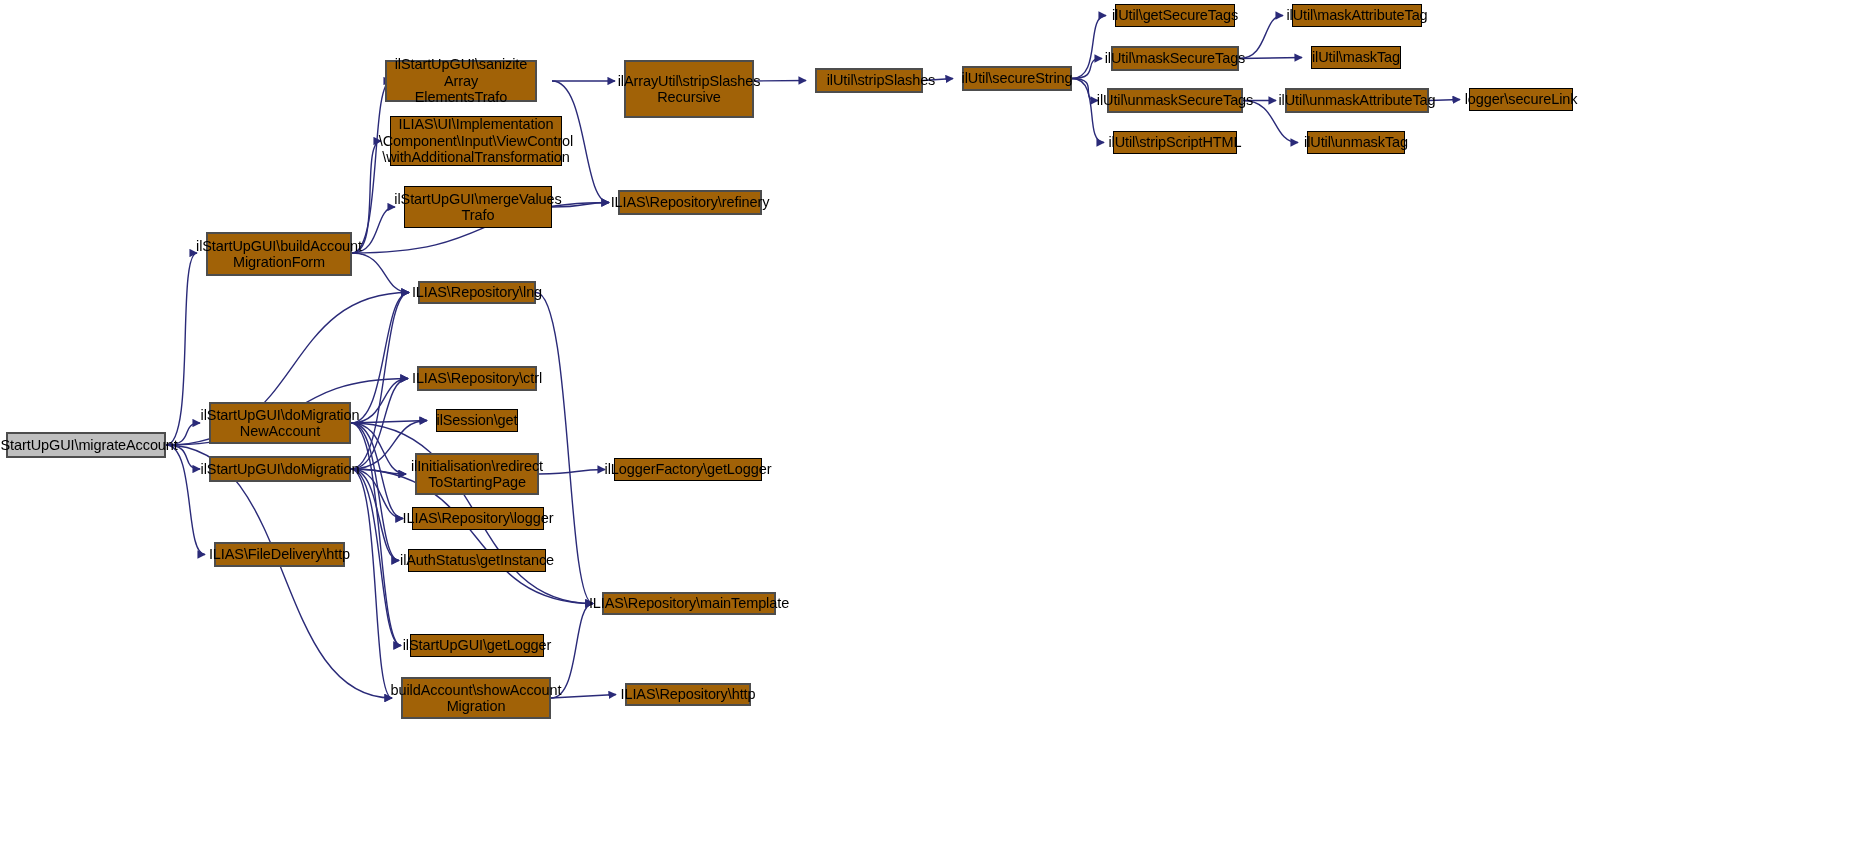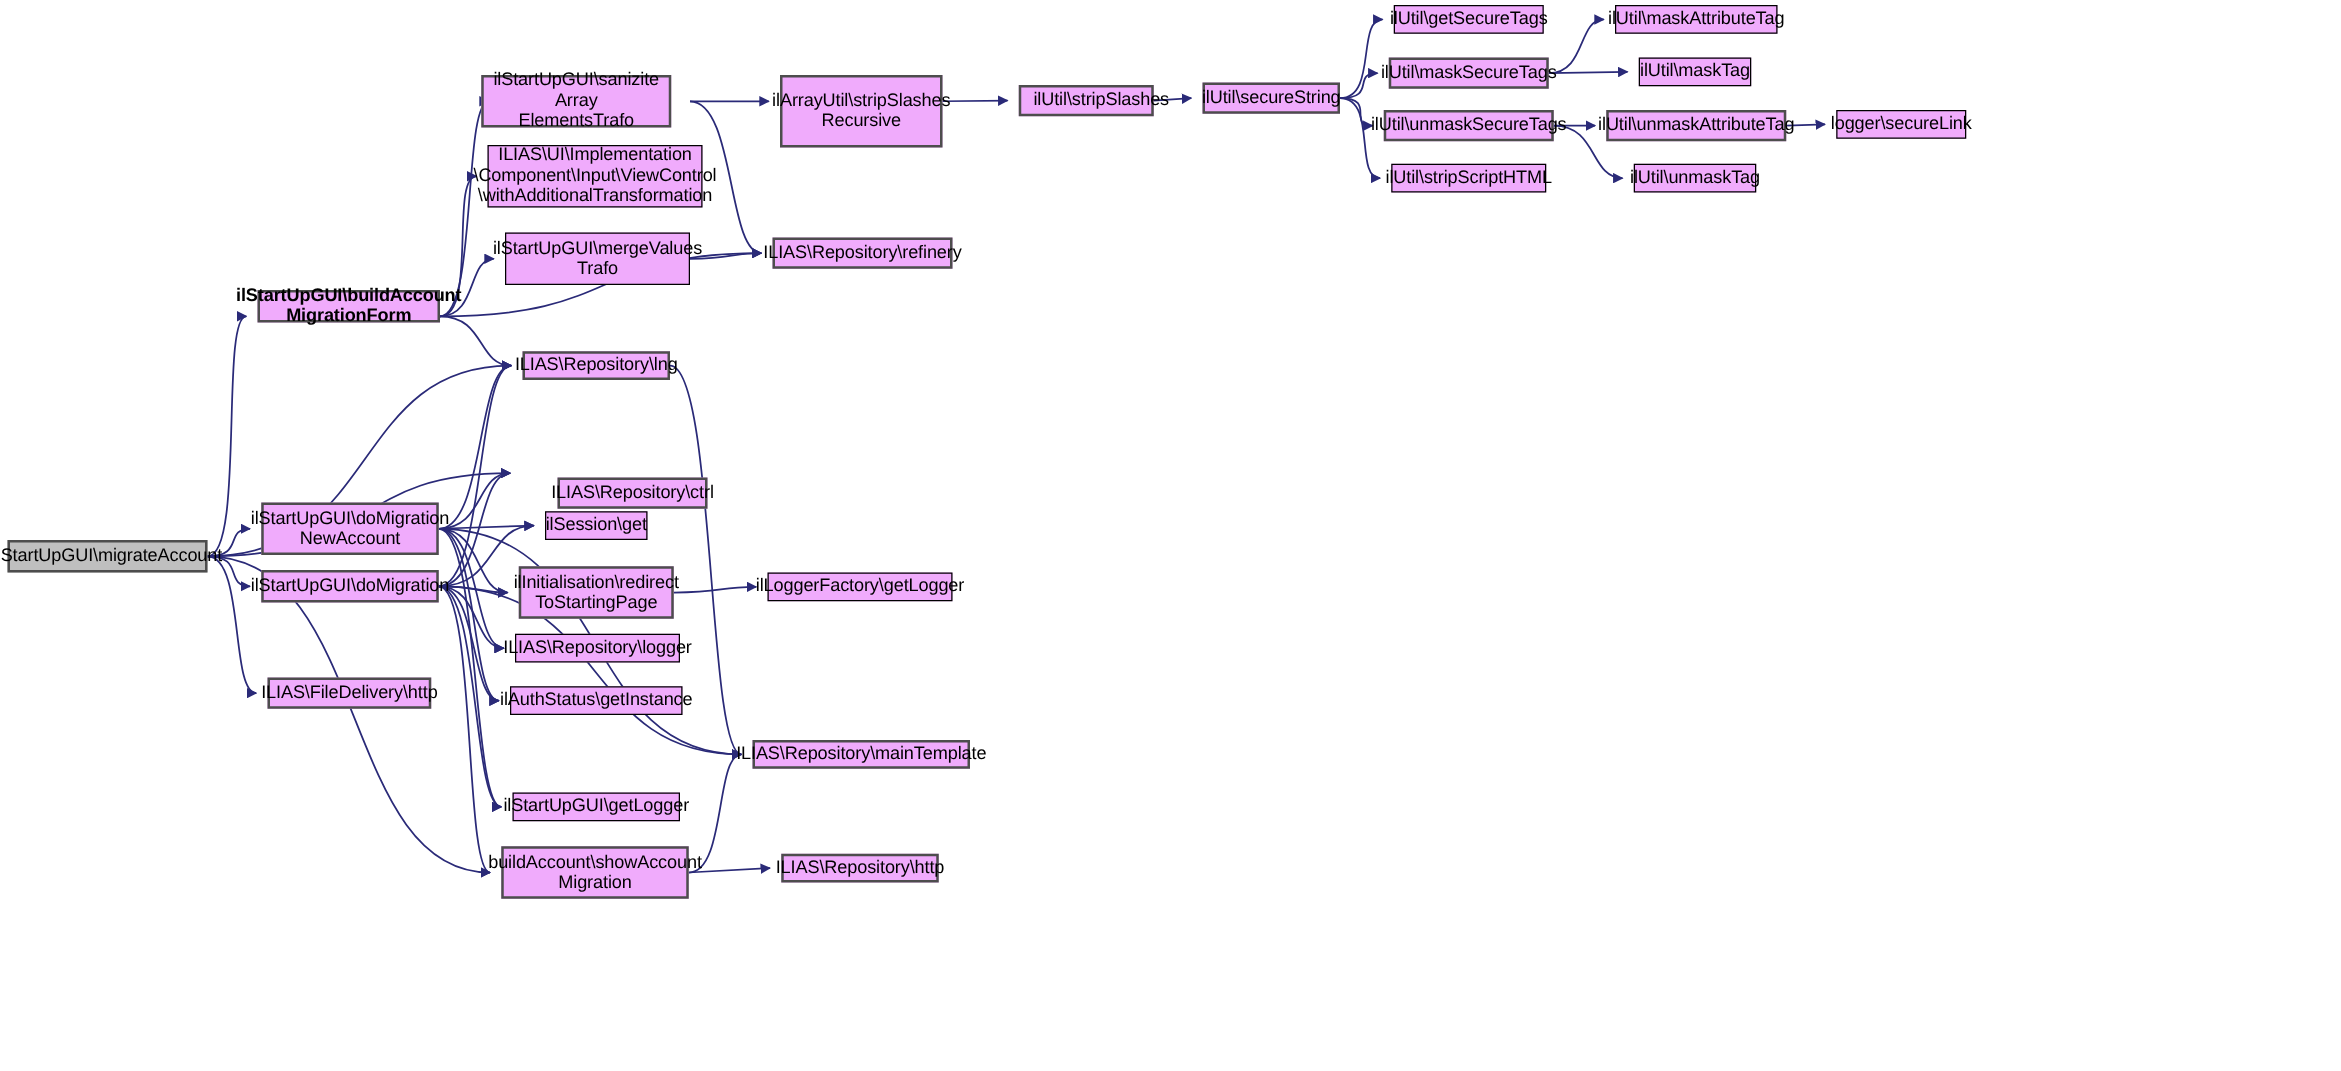--- a/index.html
+++ b/index.html
@@ -20,21 +20,21 @@
     left: 0;
     top: 0;
     width: 1873px;
     height: 857px;
     pointer-events: none;
   }
   .node {
     position: absolute;
     box-sizing: border-box;
     border: 1px solid #000000;
-    background: #f0abfc;
+    background: #a16207;
     color: #000000;
     font-size: 14.5px;
     line-height: 16.5px;
     display: flex;
     align-items: center;
     justify-content: center;
     text-align: center;
     white-space: pre-line;
     letter-spacing: -0.1px;
     z-index: 5;
@@ -102,21 +102,21 @@
         <path d="M 351 469 C 383.45 469, 377.55 645.5, 401 645.5" marker-end="url(#arrow)"></path>
         <path d="M 351 469 C 381 469, 371 698, 392 698" marker-end="url(#arrow)"></path>
         <path d="M 539 474 C 580.25 474, 572.75 469.5, 605 469.5" marker-end="url(#arrow)"></path>
         <path d="M 536 292.5 C 572.3 292.5, 565.7 603.5, 593 603.5" marker-end="url(#arrow)"></path>
         <path d="M 551 698 L 616 694.5" marker-end="url(#arrow)"></path>
         <path d="M 551 698 C 581 698, 572 603.5, 593 603.5" marker-end="url(#arrow)"></path>
       </g>
   </svg>
   <div id="nodes">
       <div class="node root" style="left: 6px; top: 432px; width: 160px; height: 26px;">ilStartUpGUI\migrateAccount</div>
-      <div class="node thick" style="left: 206px; top: 232px; width: 146px; height: 26px; font-weight: bold;">ilStartUpGUI\buildAccount
+      <div class="node thick" style="left: 206px; top: 232px; width: 146px; height: 44px;">ilStartUpGUI\buildAccount
 MigrationForm</div>
       <div class="node thick" style="left: 209px; top: 402px; width: 142px; height: 42px;">ilStartUpGUI\doMigration
 NewAccount</div>
       <div class="node thick" style="left: 209px; top: 456px; width: 142px; height: 26px;">ilStartUpGUI\doMigration</div>
       <div class="node thick" style="left: 214px; top: 542px; width: 131px; height: 25px;">ILIAS\FileDelivery\http</div>
       <div class="node thick" style="left: 385px; top: 60px; width: 152px; height: 42px;">ilStartUpGUI\sanizite Array
 ElementsTrafo</div>
       <div class="node" style="left: 390px; top: 116px; width: 172px; height: 50px;">ILIAS\UI\Implementation
 \Component\Input\ViewControl
 \withAdditionalTransformation</div>
@@ -130,21 +130,21 @@
       <div class="node" style="left: 1115px; top: 4px; width: 120px; height: 23px;">ilUtil\getSecureTags</div>
       <div class="node thick" style="left: 1111px; top: 46px; width: 128px; height: 25px;">ilUtil\maskSecureTags</div>
       <div class="node thick" style="left: 1107px; top: 88px; width: 136px; height: 25px;">ilUtil\unmaskSecureTags</div>
       <div class="node" style="left: 1113px; top: 131px; width: 124px; height: 23px;">ilUtil\stripScriptHTML</div>
       <div class="node" style="left: 1292px; top: 4px; width: 130px; height: 23px;">ilUtil\maskAttributeTag</div>
       <div class="node" style="left: 1311px; top: 46px; width: 90px; height: 23px;">ilUtil\maskTag</div>
       <div class="node thick" style="left: 1285px; top: 88px; width: 144px; height: 25px;">ilUtil\unmaskAttributeTag</div>
       <div class="node" style="left: 1307px; top: 131px; width: 98px; height: 23px;">ilUtil\unmaskTag</div>
       <div class="node" style="left: 1469px; top: 88px; width: 104px; height: 23px;">logger\secureLink</div>
       <div class="node thick" style="left: 418px; top: 281px; width: 118px; height: 23px;">ILIAS\Repository\lng</div>
-      <div class="node thick" style="left: 417px; top: 382px; width: 120px; height: 25px; margin-left: 29px;">ILIAS\Repository\ctrl</div>
+      <div class="node thick" style="left: 417px; top: 366px; width: 120px; height: 25px;">ILIAS\Repository\ctrl</div>
       <div class="node" style="left: 436px; top: 409px; width: 82px; height: 23px;">ilSession\get</div>
       <div class="node thick" style="left: 415px; top: 453px; width: 124px; height: 42px;">ilInitialisation\redirect
 ToStartingPage</div>
       <div class="node" style="left: 614px; top: 458px; width: 148px; height: 23px;">ilLoggerFactory\getLogger</div>
       <div class="node" style="left: 412px; top: 507px; width: 132px; height: 23px;">ILIAS\Repository\logger</div>
       <div class="node" style="left: 408px; top: 549px; width: 138px; height: 23px;">ilAuthStatus\getInstance</div>
       <div class="node thick" style="left: 602px; top: 592px; width: 174px; height: 23px;">ILIAS\Repository\mainTemplate</div>
       <div class="node" style="left: 410px; top: 634px; width: 134px; height: 23px;">ilStartUpGUI\getLogger</div>
       <div class="node thick" style="left: 401px; top: 677px; width: 150px; height: 42px;">buildAccount\showAccount
 Migration</div>

